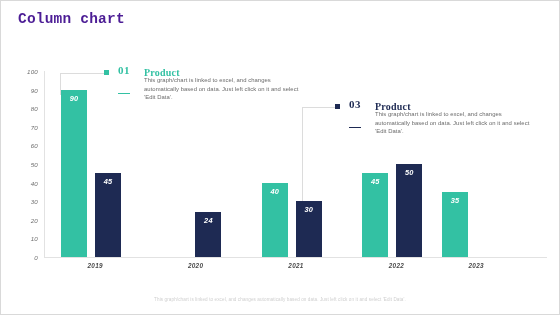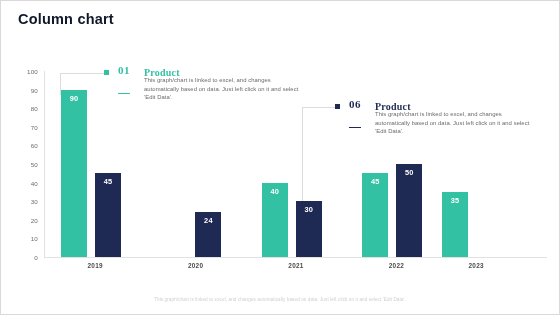--- a/index.html
+++ b/index.html
@@ -19,34 +19,35 @@
     height: 315px;
     background: #ffffff;
     box-sizing: border-box;
     border: 1px solid #d9d9d9;
     overflow: hidden;
   }
   .slide-title {
     position: absolute;
     left: 17px;
     top: 10px;
-    font-family: Liberation Sans, sans-serif;
+    font-family: Liberation Mono, monospace;
     font-weight: bold;
     font-size: 14.5px;
-    color: #0f172a;
+    color: #4c1d95;
     letter-spacing: 0.2px;
   }
 
   
   .chart-area {
     position: absolute;
     left: 14px;
     top: 70px;
     width: 532px;
     height: 200px;
+    font-style: italic;
   }
   .y-axis {
     position: absolute;
     left: 0;
     top: 0;
     width: 26px;
     height: 186px;
   }
   .y-tick {
     position: absolute;
@@ -185,21 +186,21 @@
 
   <div class="callout" style="left:0; top:0;">
     <div class="callout-marker teal-bg" style="left:103px; top:69px;"></div>
     <div class="callout-num teal-fg" style="left:117px; top:64px;">01</div>
     <div class="callout-head teal-fg" style="left:143px; top:66px;">Product</div>
     <div class="callout-body" style="left:143px; top:75px;">This graph/chart is linked to excel, and changes automatically based on data. Just left click on it and select 'Edit Data'.</div>
   </div>
 
   <div class="callout" style="left:0; top:0;">
     <div class="callout-marker navy-bg" style="left:334px; top:103px;"></div>
-    <div class="callout-num navy-fg" style="left:348px; top:98px;">06</div>
+    <div class="callout-num navy-fg" style="left:348px; top:98px;">03</div>
     <div class="callout-head navy-fg" style="left:374px; top:100px;">Product</div>
     <div class="callout-body" style="left:374px; top:109px;">This graph/chart is linked to excel, and changes automatically based on data. Just left click on it and select 'Edit Data'.</div>
   </div>
 
   <div class="chart-area">
     <div class="y-axis">
         <div class="y-tick" style="top: 0px;">100</div>
         <div class="y-tick" style="top: 18.6px;">90</div>
         <div class="y-tick" style="top: 37.2px;">80</div>
         <div class="y-tick" style="top: 55.8px;">70</div>

